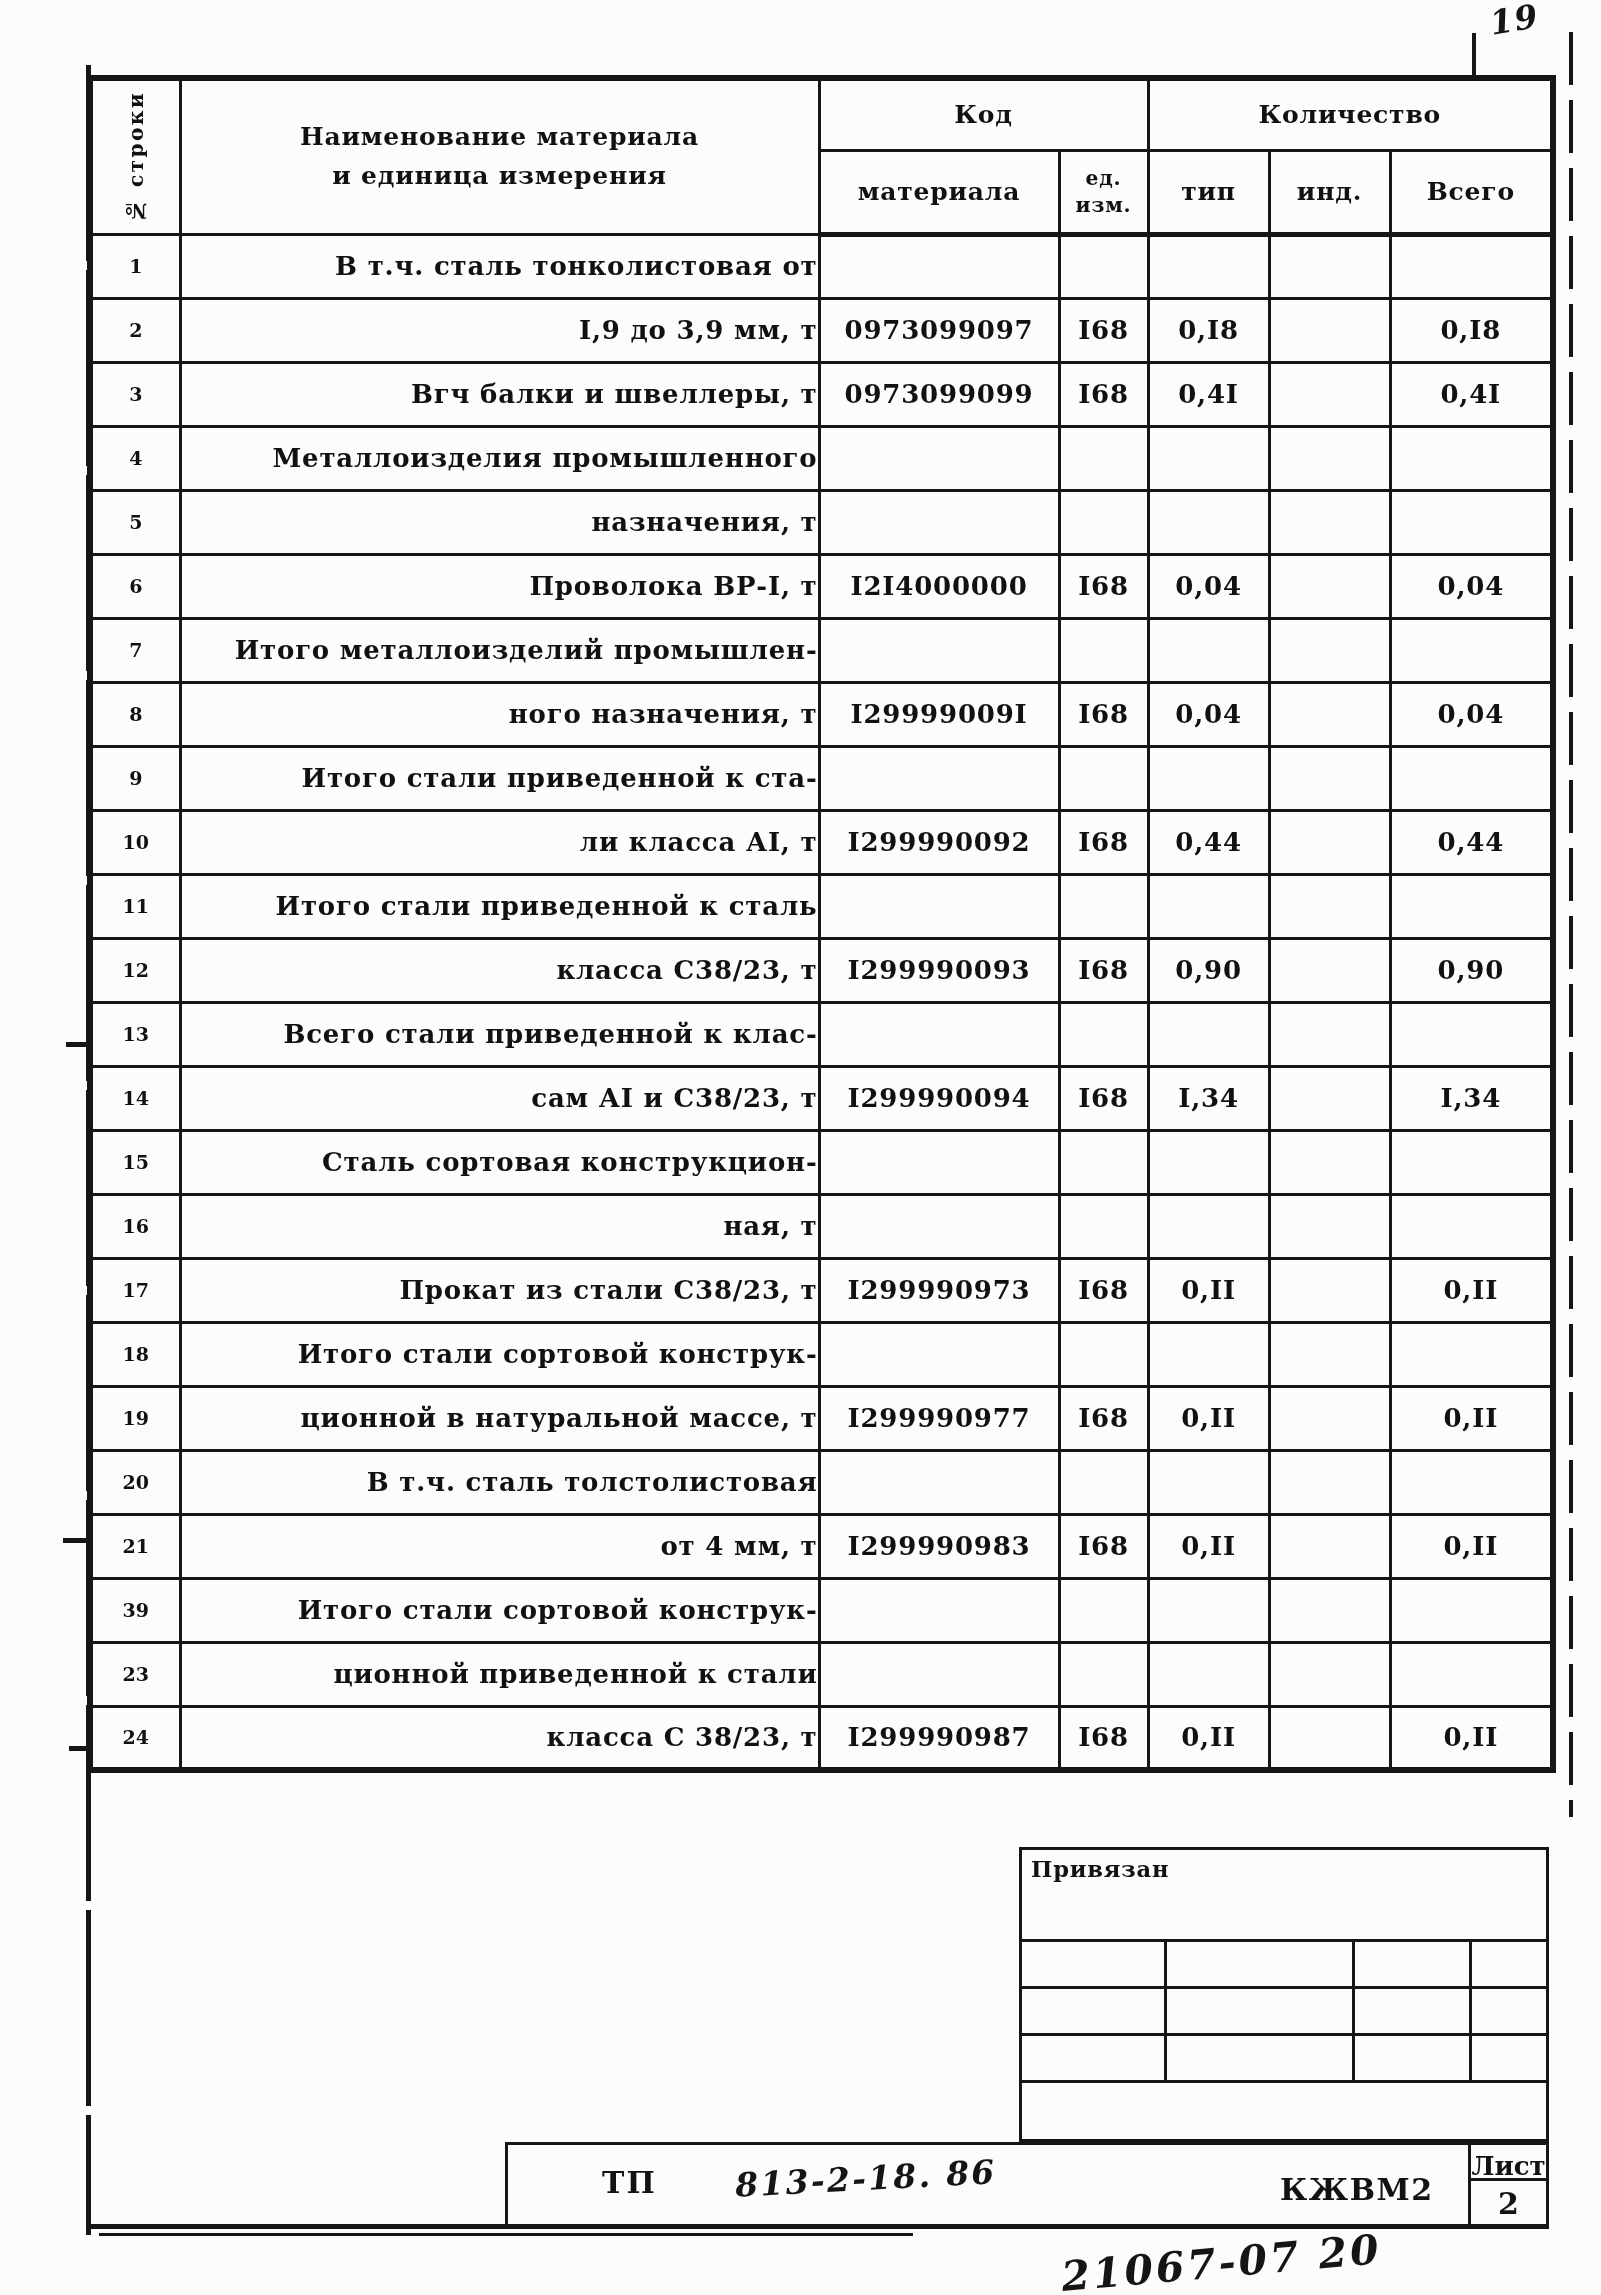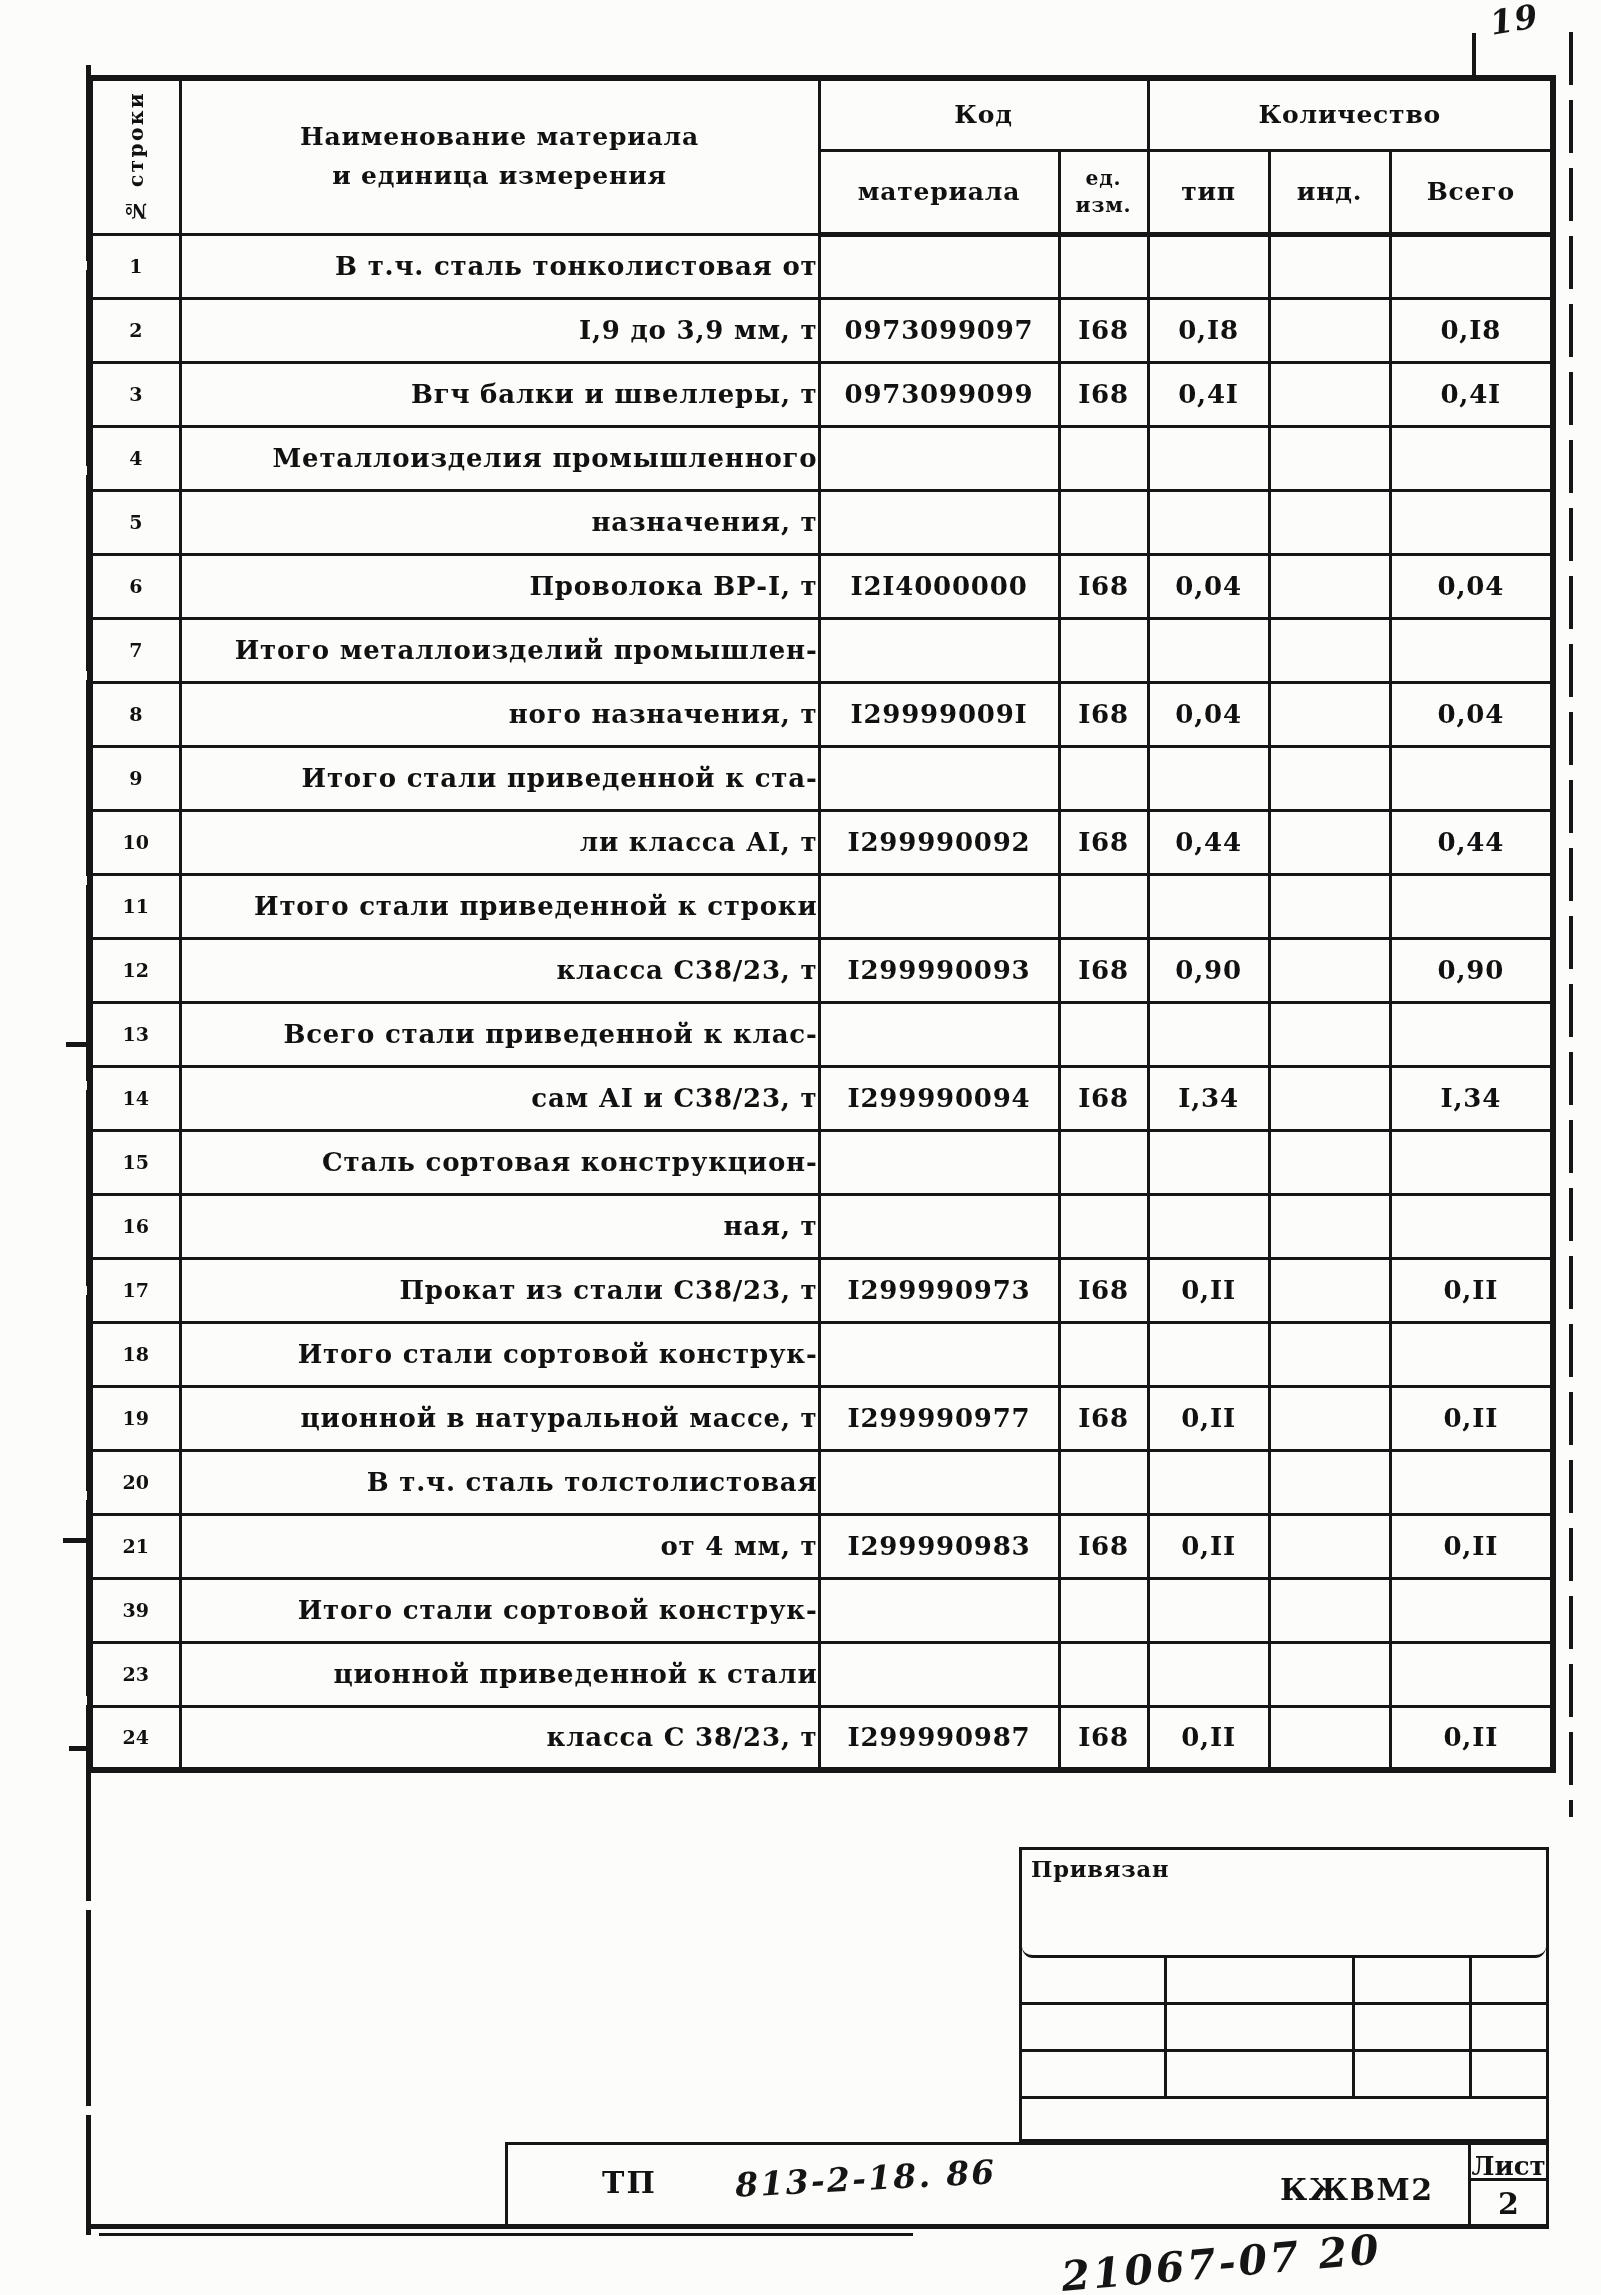--- a/index.html
+++ b/index.html
@@ -53,22 +53,22 @@
     font-size:20.3px; letter-spacing:2.3px; margin:0 auto; font-weight:700;
   }
   .two-line { line-height:1.55; }
   .unit-head { font-size:20.3px !important; line-height:1.3; }
   
   .titleblock {
     position:absolute; left:1019px; top:1847px; width:530px; height:295px;
     border:3.8px solid #161616; box-sizing:border-box; background:transparent;
   }
   .tb-head {
-    height:108px; border-bottom:3px solid #161616; box-sizing:border-box;
-    font-size:22.6px; font-weight:700; padding:6px 0 0 9px; letter-spacing:0.8px;border-radius:11px;
+    height:92px; border-bottom:3px solid #161616; box-sizing:border-box;
+    font-size:22.6px; font-weight:700; padding:6px 0 0 9px; letter-spacing:0.8px;
   }
   .tb-grid { display:grid; grid-template-columns:145px 188px 117px 1fr; }
   .tb-grid .cell {
     height:47px; border-right:3px solid #161616; border-bottom:3px solid #161616;
     box-sizing:border-box;
   }
   .tb-grid .cell.last { border-right:none; }
   .tb-inv { display:grid; grid-template-columns:333px 117px 1fr; height:57px; }
   .tb-inv .cell { border-right:3px solid #161616; box-sizing:border-box; }
   .tb-inv .cell.last { border-right:none; }
@@ -224,21 +224,21 @@
           <td class="c-num">10</td>
           <td class="c-name">ли класса АI, т</td>
           <td class="c-code">I299990092</td>
           <td class="c-unit">I68</td>
           <td class="c-tip">0,44</td>
           <td class="c-ind"></td>
           <td class="c-total">0,44</td>
         </tr>
         <tr>
           <td class="c-num">11</td>
-          <td class="c-name">Итого стали приведенной к строки</td>
+          <td class="c-name">Итого стали приведенной к сталь</td>
           <td class="c-code"></td>
           <td class="c-unit"></td>
           <td class="c-tip"></td>
           <td class="c-ind"></td>
           <td class="c-total"></td>
         </tr>
         <tr>
           <td class="c-num">12</td>
           <td class="c-name">класса С38/23, т</td>
           <td class="c-code">I299990093</td>

